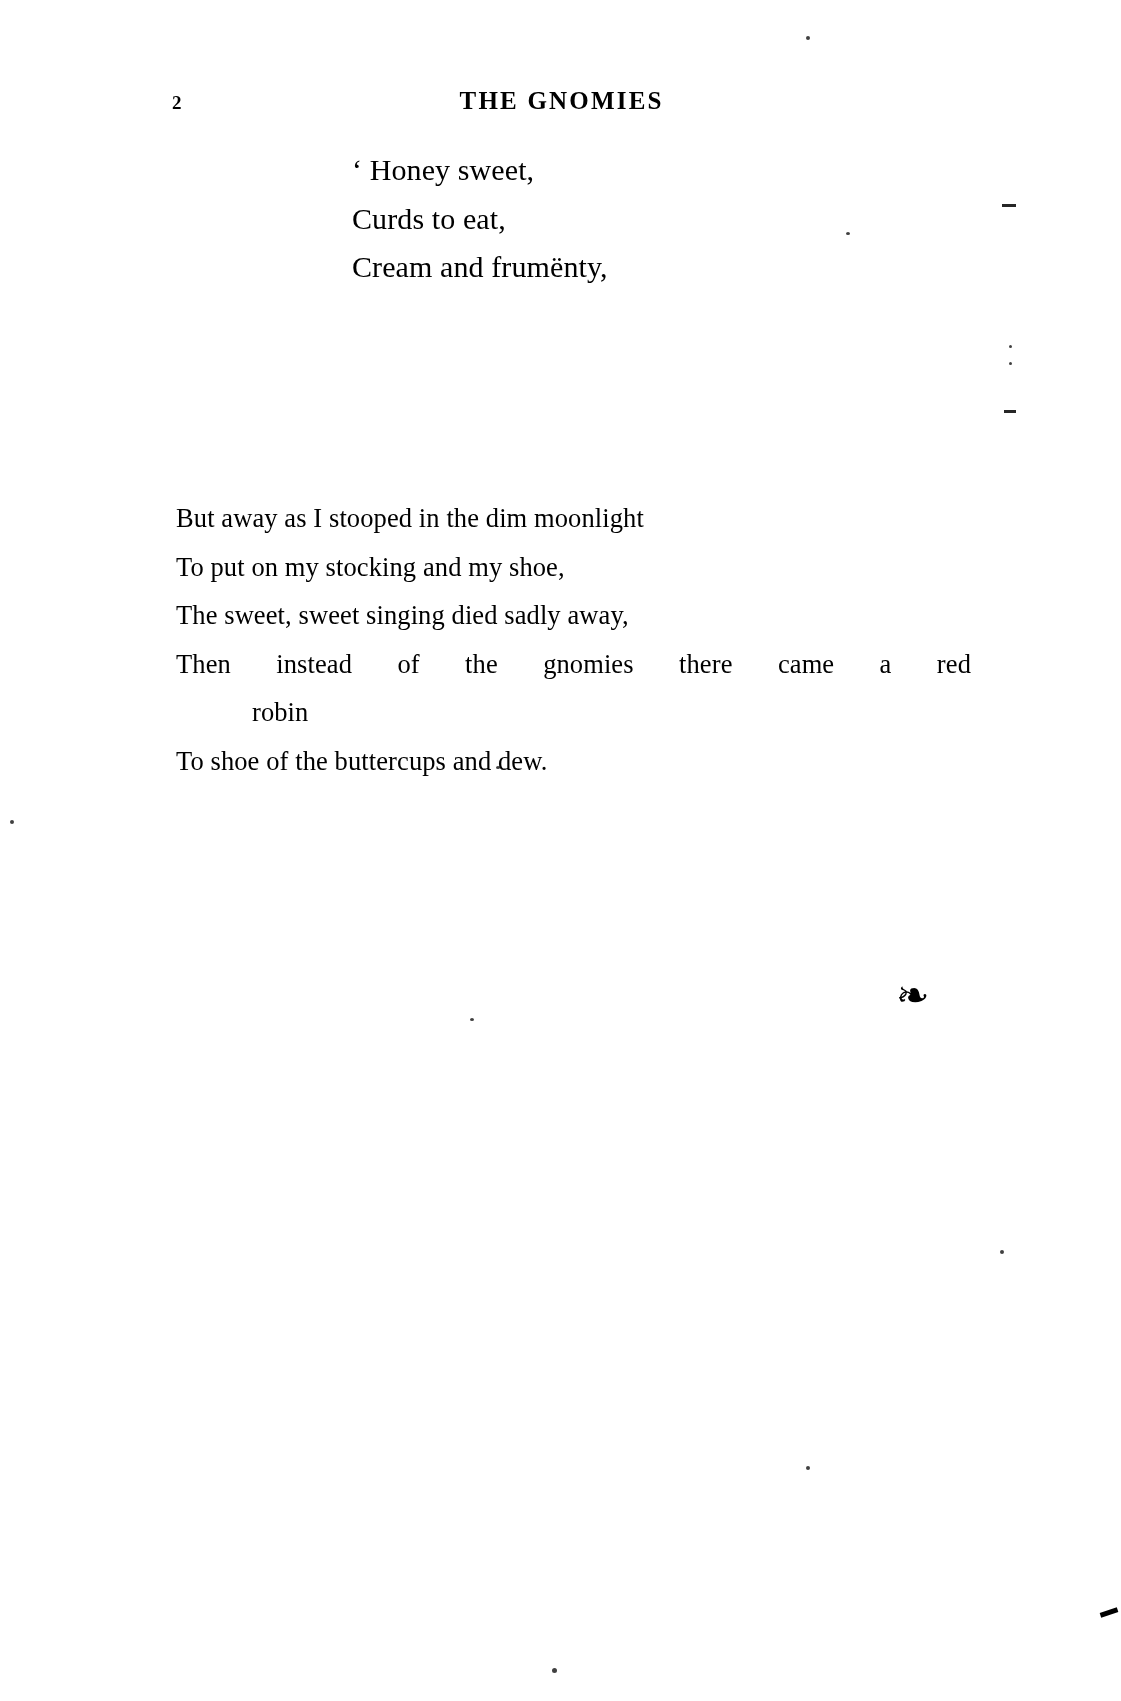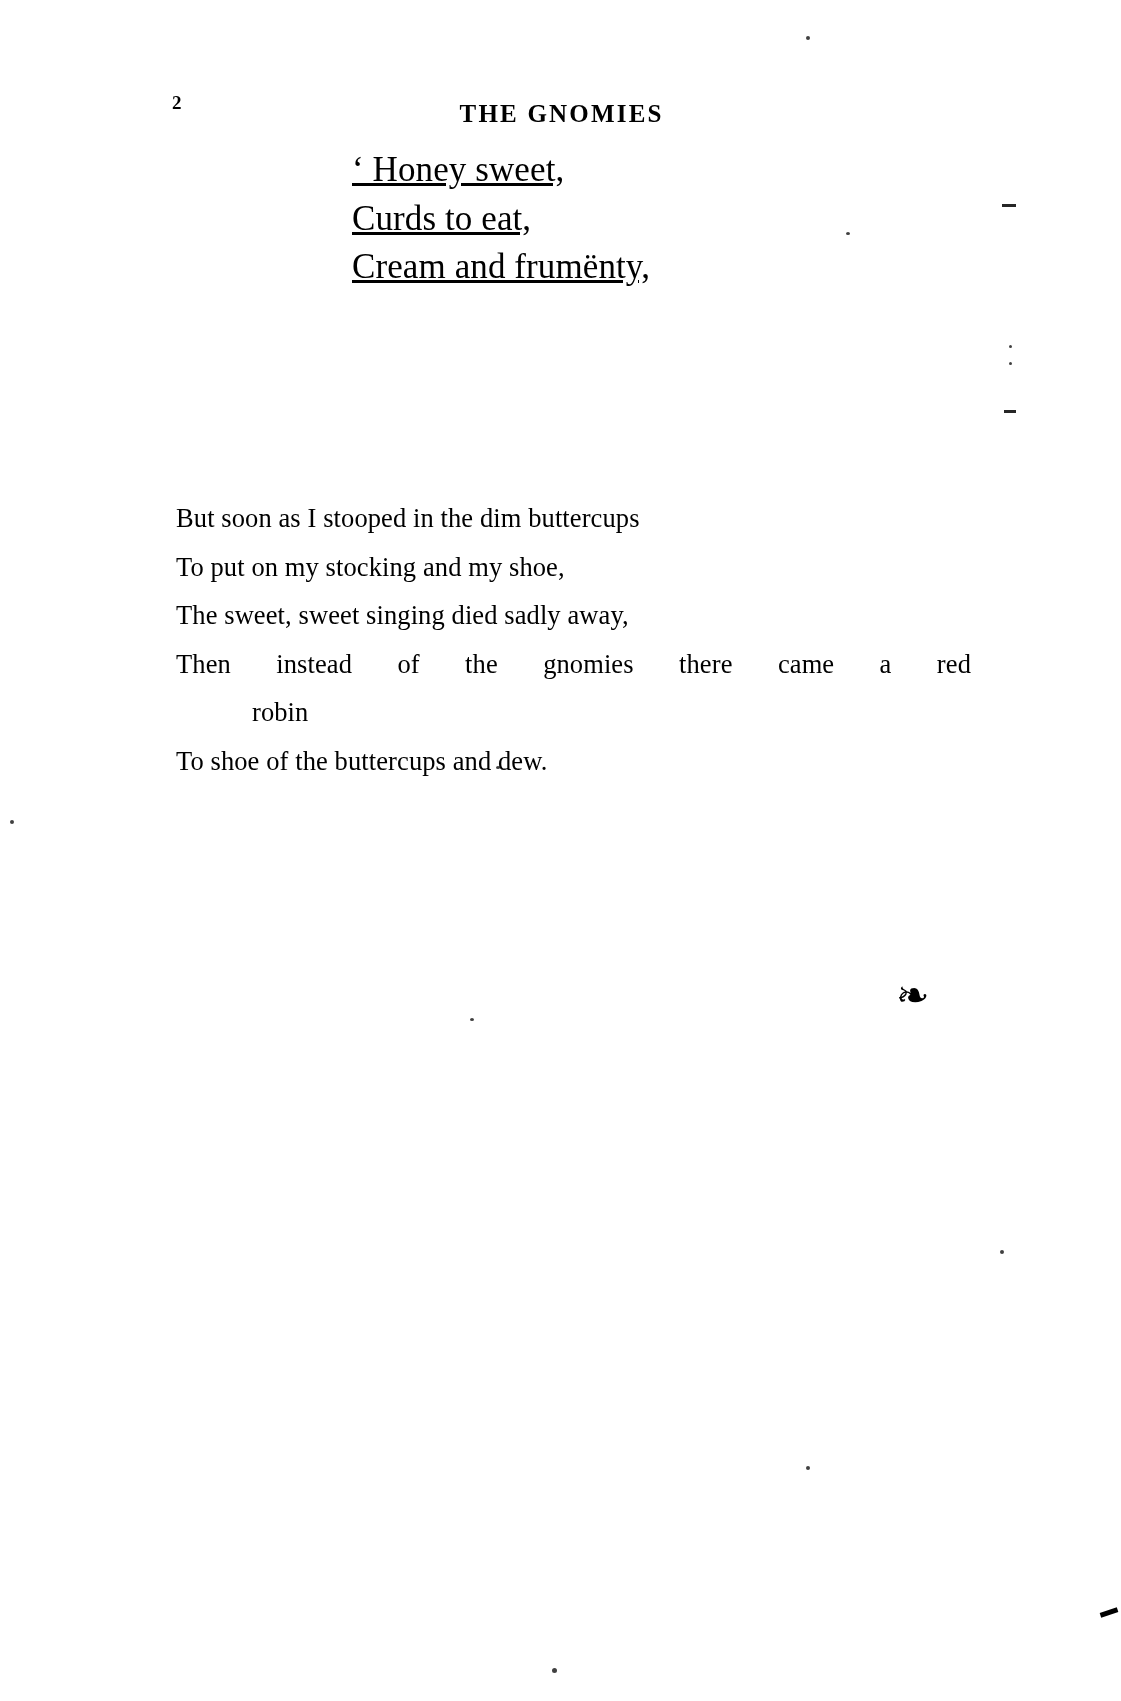--- a/index.html
+++ b/index.html
@@ -34,41 +34,40 @@
     left: 12px;
     top: 8px;
     font-size: 19px;
     font-weight: bold;
     letter-spacing: 0.5px;
   }
   .head-title {
     position: absolute;
     left: 0;
     right: 0;
-    top: 16px;
+    top: 3px;
     text-align: center;
     font-size: 25px;
     font-weight: bold;
     letter-spacing: 2.2px;
     text-indent: 2.2px;
   }
 
   
   .stanza-indent {
     position: absolute;
     top: 146px;
     left: 352px;
     width: 620px;
   }
   .stanza-indent .vline {
-    font-size: 35px;
+    font-size: 30px;
     line-height: 48.5px;
     white-space: pre;
     letter-spacing: 0.1px;
-    text-decoration: underline;
   }
 
   .stanza-main {
     position: absolute;
     top: 494px;
     left: 176px;
     width: 820px;
   }
   .stanza-main .vline {
     font-size: 26.5px;
@@ -120,21 +119,21 @@
     <div class="head-title">THE GNOMIES</div>
   </div>
 
   <div class="stanza-indent">
     <div class="vline">‘ Honey sweet,</div>
     <div class="vline">Curds to eat,</div>
     <div class="vline">Cream and frumënty,</div>
   </div>
 
   <div class="stanza-main">
-    <div class="vline">But soon as I stooped in the dim buttercups</div>
+    <div class="vline">But away as I stooped in the dim moonlight</div>
     <div class="vline">To put on my stocking and my shoe,</div>
     <div class="vline">The sweet, sweet singing died sadly away,</div>
     <div class="vline justified">Then instead of the gnomies there came a red</div>
     <div class="vline turnover">robin</div>
     <div class="vline">To shoe of the buttercups and dew.</div>
   </div>
 
   <div class="mark" style="left:1002px; top:204px; width:14px; height:3px;"></div>
   <div class="speck" style="left:1009px; top:345px; width:3px; height:3px;"></div>
   <div class="speck" style="left:1009px; top:362px; width:3px; height:3px;"></div>

